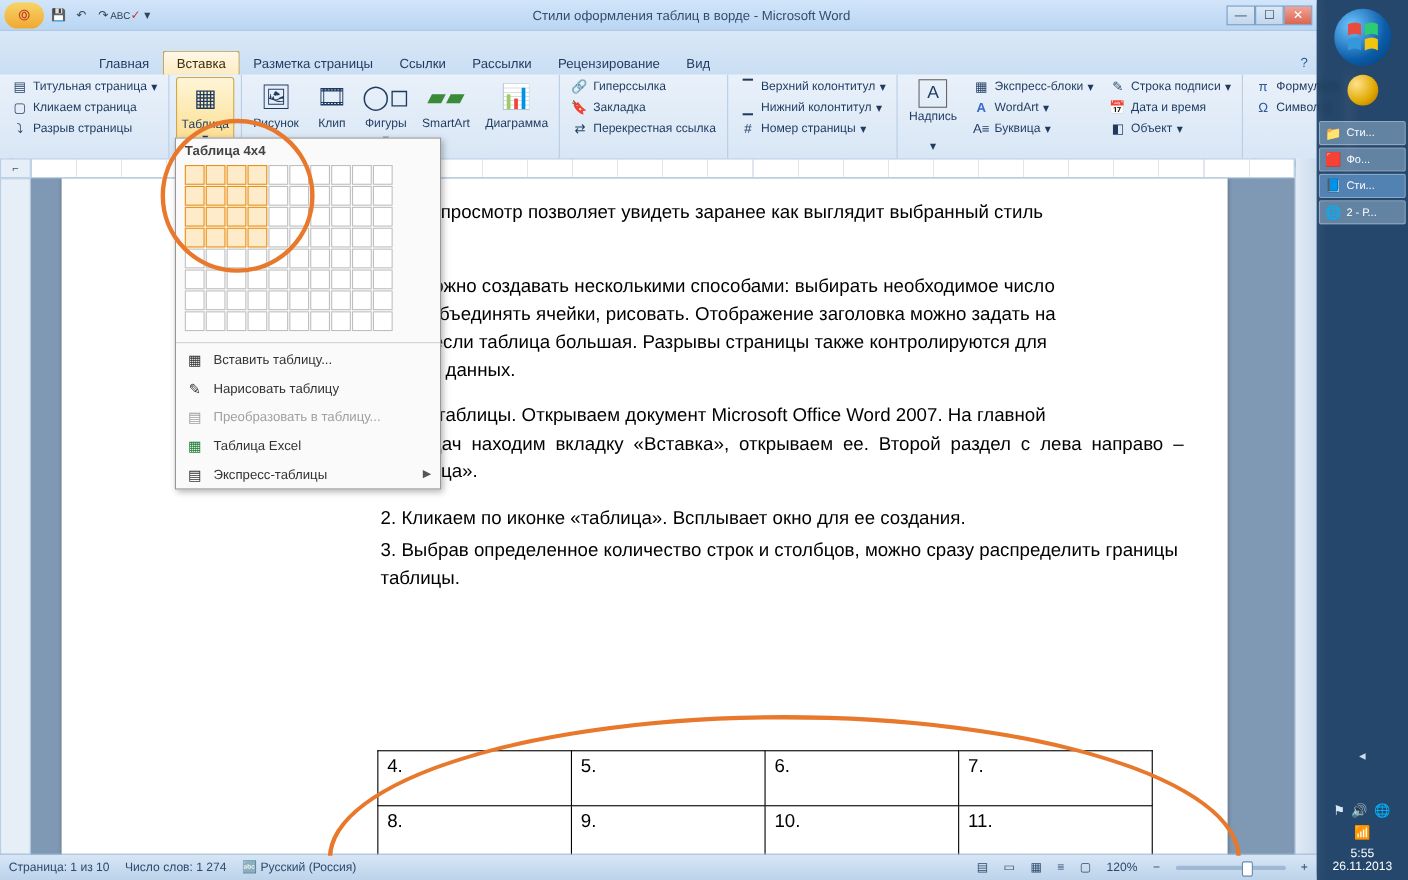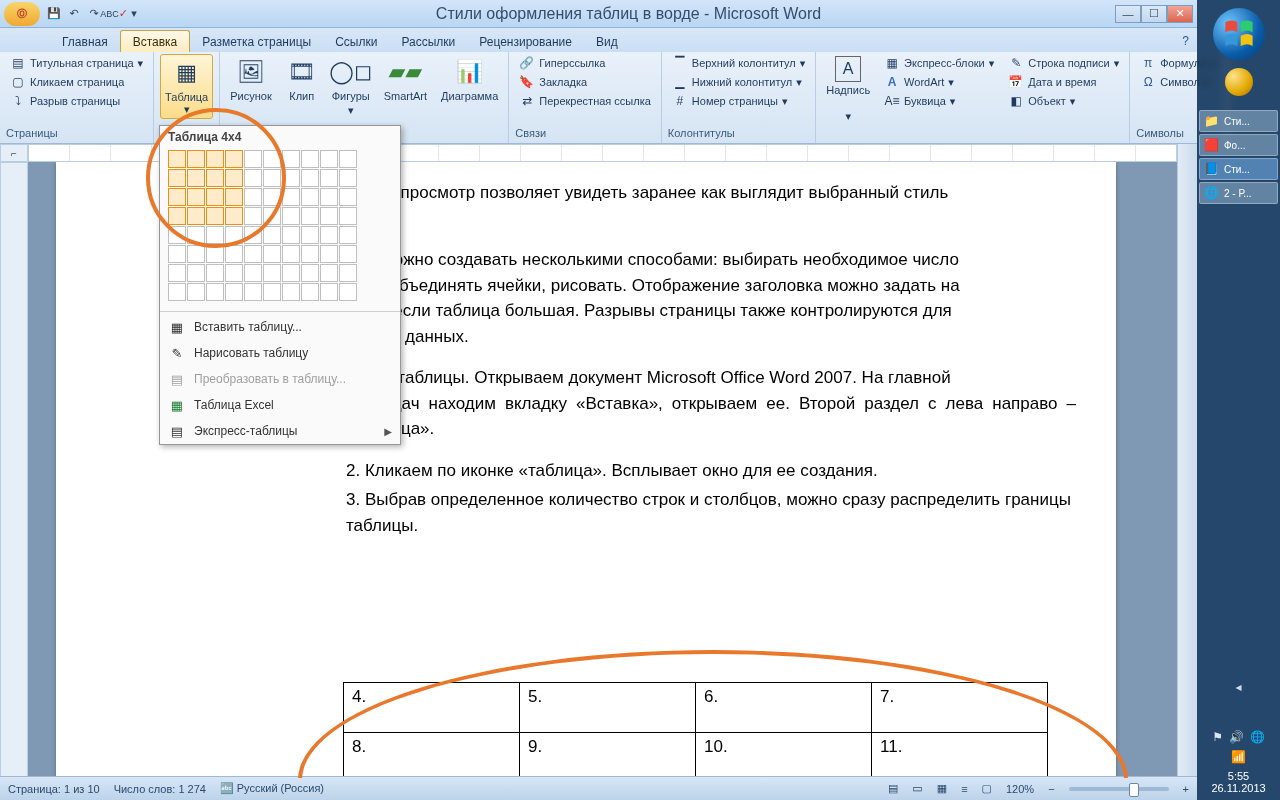--- a/index.html
+++ b/index.html
@@ -3,27 +3,27 @@
 <meta charset="utf-8">
 <style>
 * { margin:0; padding:0; box-sizing:border-box; font-family:"Segoe UI",Tahoma,sans-serif; }
 body { background:#3a6ea5; width:1280px; height:800px; overflow:hidden; position:relative; }
 
 
 .titlebar { height:28px; background:linear-gradient(#d2e5fa,#b9d6f3); display:flex; align-items:center; padding:0 4px; border-bottom:1px solid #8fb3d9; }
 .office-btn { width:36px; height:24px; background:linear-gradient(#f7d56a,#f0a830); border-radius:12px; margin-right:6px; display:flex; align-items:center; justify-content:center; font-size:10px; color:#c0392b; font-weight:bold; }
 .qat { display:flex; gap:4px; align-items:center; }
 .qat span { width:16px; height:16px; display:flex; align-items:center; justify-content:center; font-size:11px; color:#345; }
-.title-text { flex:1; text-align:center; font-size:16px; color:#334e6d; }
+.title-text { flex:1; text-align:center; font-size:12px; color:#334e6d; }
 .win-btns { display:flex; gap:0; }
 .win-btns div { width:26px; height:18px; border:1px solid #7a9ec4; background:linear-gradient(#dbe9f7,#c2d7ee); display:flex; align-items:center; justify-content:center; font-size:11px; color:#345; }
 .win-btns .close { background:linear-gradient(#f2a397,#d9664f); color:#fff; }
 
 
-.tabs { height:24px; background:linear-gradient(#d9e7f8,#cadef3); display:flex; align-items:flex-end; padding-left:50px; font-size:12px; color:#1e3a5f; }
+.tabs { height:40px; background:linear-gradient(#d9e7f8,#cadef3); display:flex; align-items:flex-end; padding-left:78px; font-size:12px; color:#1e3a5f; }
 .tab { padding:4px 12px 3px; cursor:pointer; }
 .tab.active { background:linear-gradient(#fef8e8,#fdecc1); border:1px solid #c2a24d; border-bottom:none; border-radius:3px 3px 0 0; color:#3b2f0b; }
 
 
 .ribbon { height:92px; background:linear-gradient(#e9f1fa,#d5e4f4); border-bottom:1px solid #9fb9d5; display:flex; font-size:11px; color:#1e3a5f; position:relative; }
 .group { border-right:1px solid #b9ceE3; padding:2px 6px; display:flex; flex-direction:column; }
 .group-body { flex:1; display:flex; align-items:flex-start; gap:6px; }
 .group-label { text-align:left; font-size:11px; color:#3a5a7d; padding-bottom:2px; }
 .big-btn { display:flex; flex-direction:column; align-items:center; gap:2px; padding:2px 4px; cursor:pointer; text-align:center; }
 .big-btn.active { background:linear-gradient(#fef5d7,#fcdc89); border:1px solid #d4a83f; border-radius:3px; }

